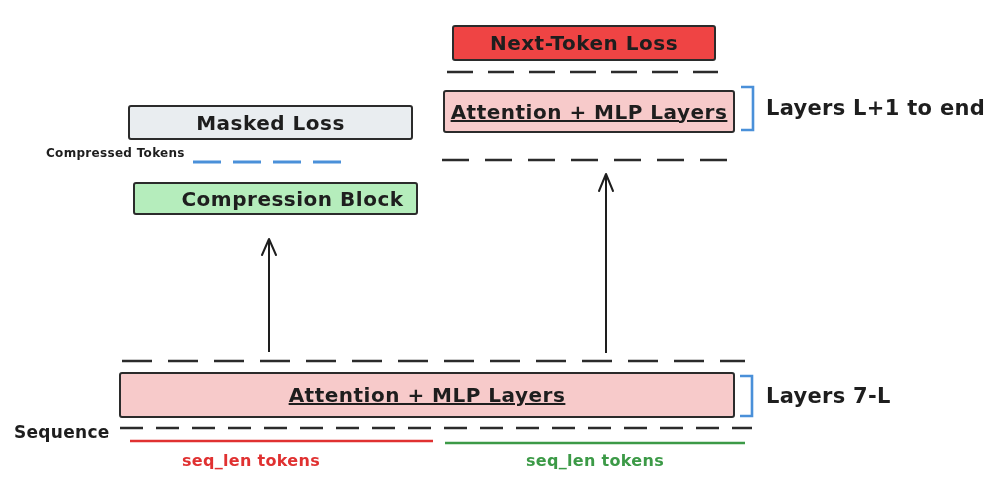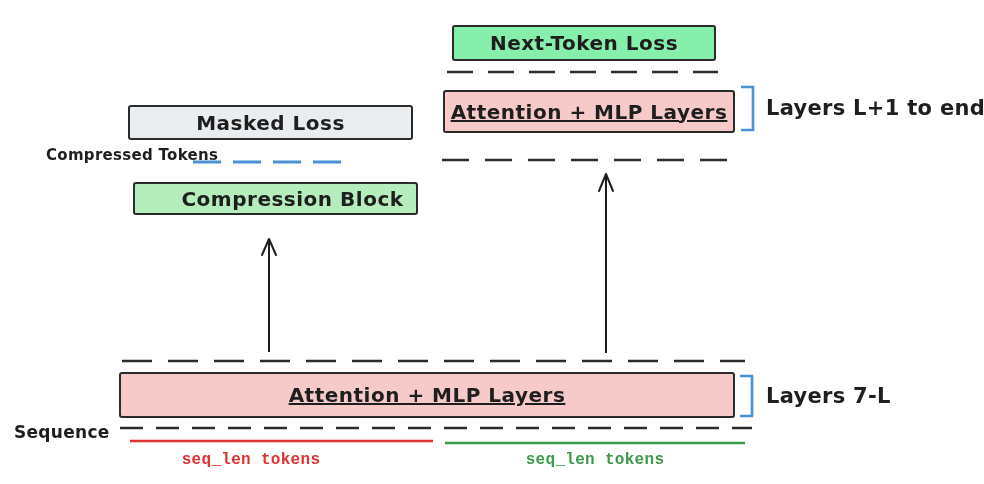--- a/index.html
+++ b/index.html
@@ -29,48 +29,47 @@
     border: 2px solid #2b2b2b;
     border-radius: 3px;
     display: flex;
     align-items: center;
     justify-content: center;
     font-size: 20px;
     font-weight: 600;
     letter-spacing: 0.5px;
     white-space: nowrap;
   }
-  .box-yellow { background: #86efac; }
+  .box-yellow { background: #ef4444; }
   .box-pink   { background: #f7caca; text-decoration: underline; }
   .box-gray   { background: #e9edf0; }
   .box-green  { background: #b5edbc; }
 
   .lbl {
     position: absolute;
     white-space: nowrap;
     font-weight: 600;
     letter-spacing: 0.3px;
   }
   .lbl-side {
     font-size: 21px;
     color: #1e1e1e;
   }
   .lbl-small {
-    font-size: 15px;
+    font-size: 12px;
     color: #1e1e1e;
   }
   .lbl-seq {
     font-size: 17px;
     color: #1e1e1e;
   }
   .lbl-tokens {
     font-size: 16px;
     width: 170px;
     text-align: center;
-    font-family: Liberation Mono, monospace;
   }
   .lbl-tokens-red   { color: #e03131; }
   .lbl-tokens-green { color: #3c9a47; }
 </style>
 </head>
 <body>
 
 <div class="canvas">
 
   <svg class="overlay" viewBox="0 0 984 484" xmlns="http://www.w3.org/2000/svg">

